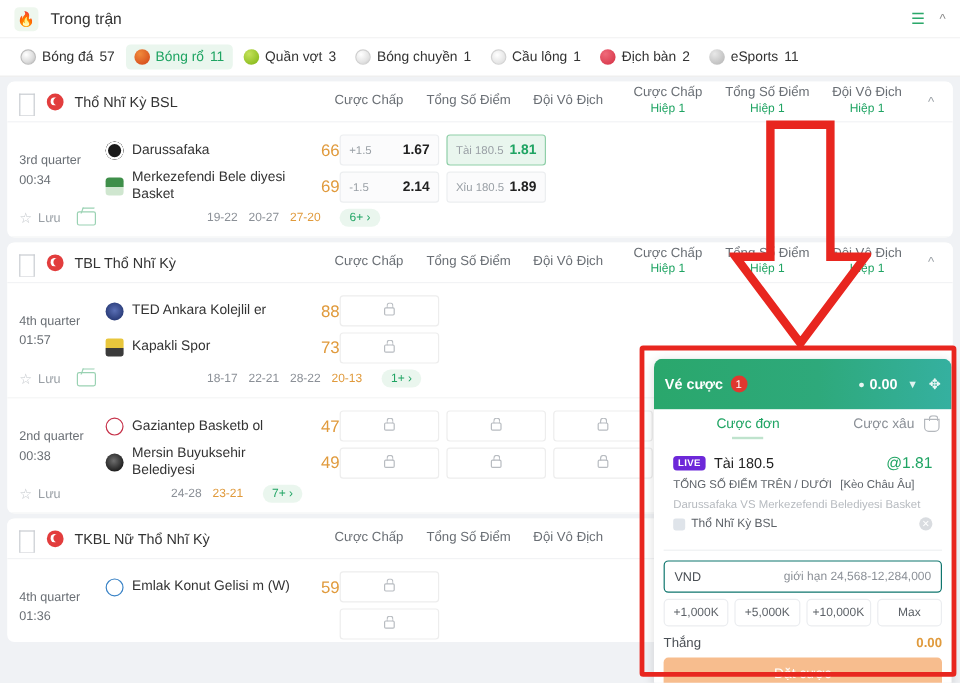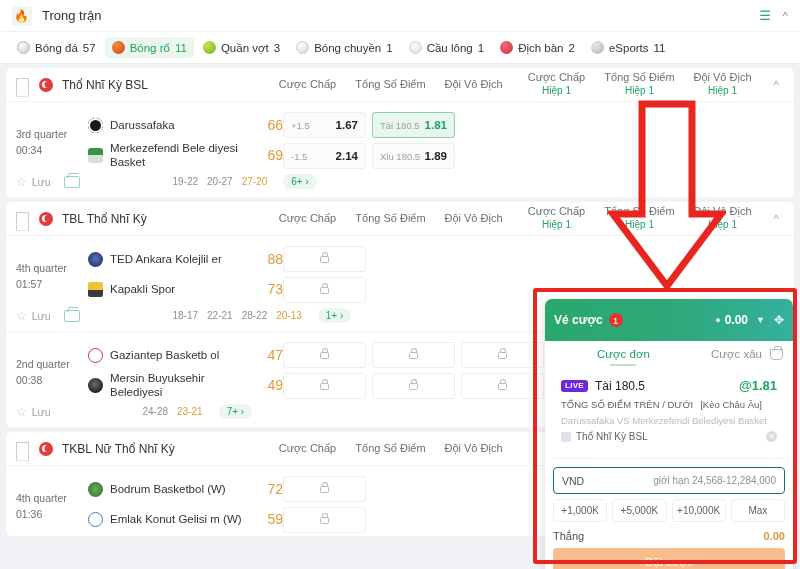--- a/index.html
+++ b/index.html
@@ -389,21 +389,21 @@
     border-radius: 3px;
     padding: 1.5px 4px;
     letter-spacing: .3px;
   }
   .sel-name {
     margin-left: 7px;
     font-size: 12px; color: #222;
   }
   .sel-odds {
     margin-left: auto;
-    font-size: 13px; color: #1fa463; font-weight: bold;
+    font-size: 13px; color: #1fa463; font-weight: normal;
   }
   .sel-line2 {
     margin-top: 6px;
     font-size: 9.5px; color: #5d6268;
     display: flex; gap: 7px; align-items: center;
   }
   .sel-line3 {
     margin-top: 5px;
     font-size: 9.5px; color: #b6babf;
   }
@@ -794,25 +794,20 @@
         </div>
       </div>
 
       <div class="match">
         <div class="match-time">
           <div>4th quarter</div>
           <div>01:36</div>
         </div>
         <div class="teams">
           <div class="team-row">
-            <span class="team-logo lg-bodrum"></span>
-            <span class="team-name">Bodrum Basketbol (W)</span>
-            <span class="team-score">72</span>
-          </div>
-          <div class="team-row">
             <span class="team-logo lg-emlak"></span>
             <span class="team-name">Emlak Konut Gelisi m (W)</span>
             <span class="team-score">59</span>
           </div>
         </div>
         <div class="odds-area">
           <div class="odds-col">
             <div class="odd-box locked">
                 <span class="lock"></span>
               </div>

